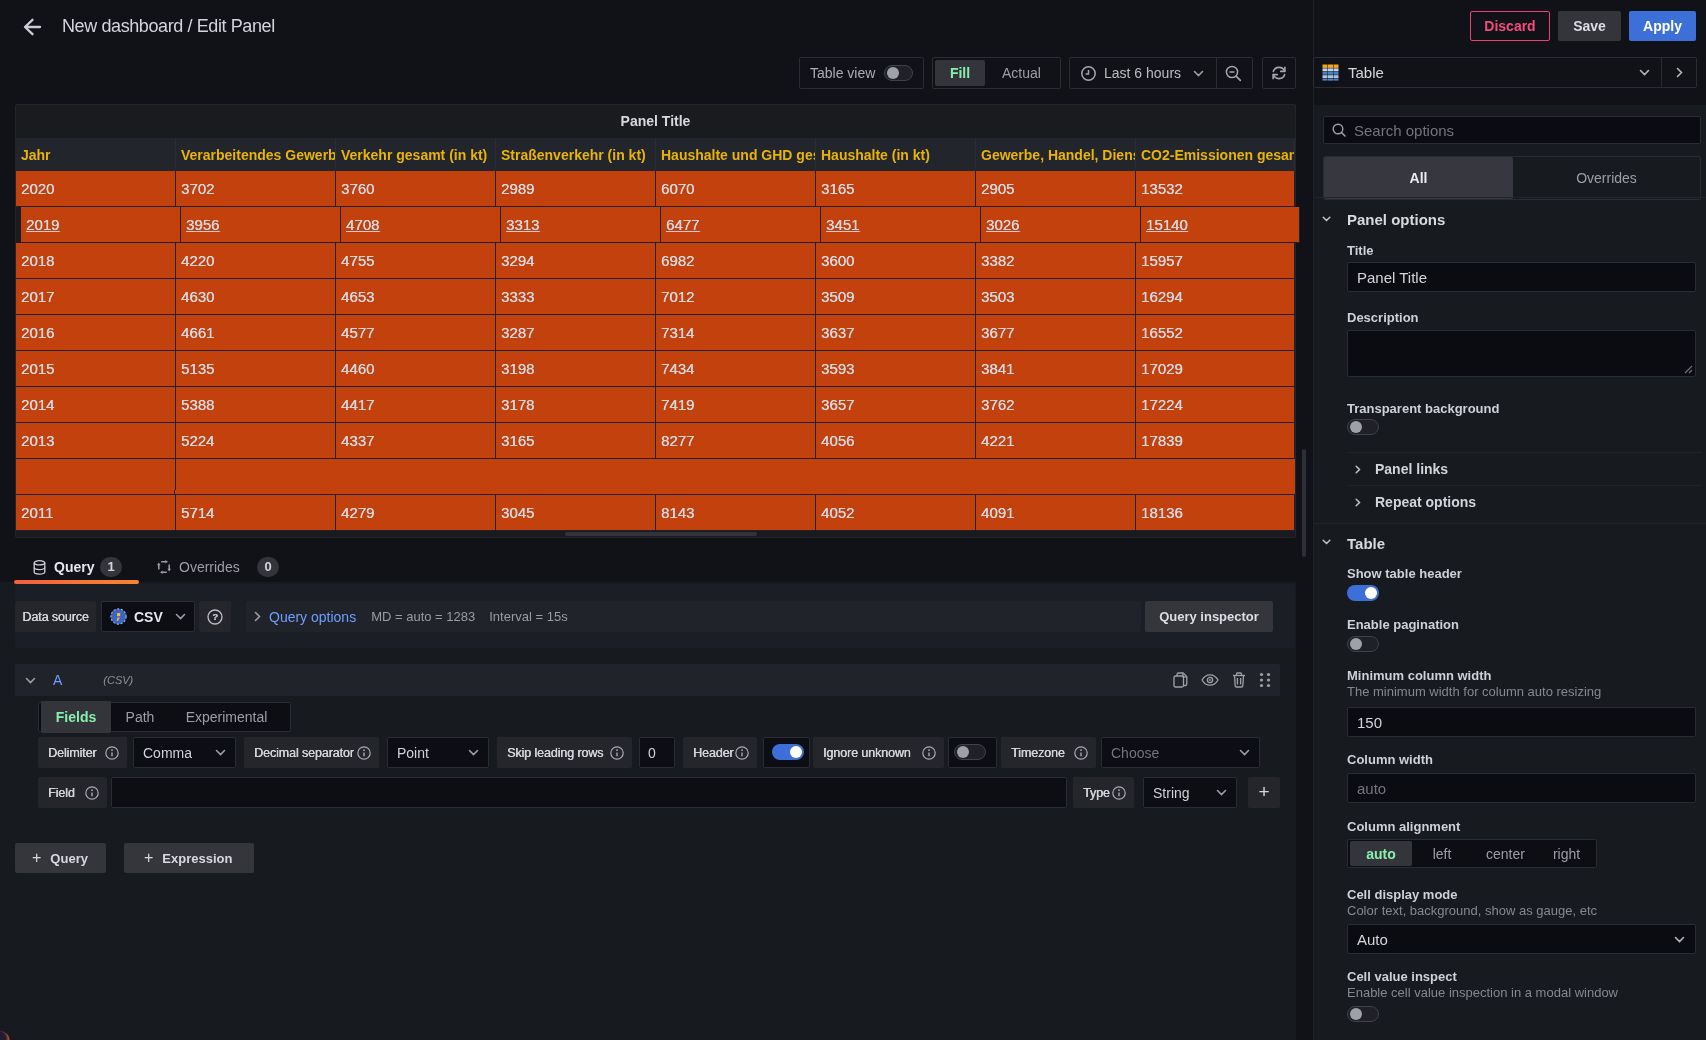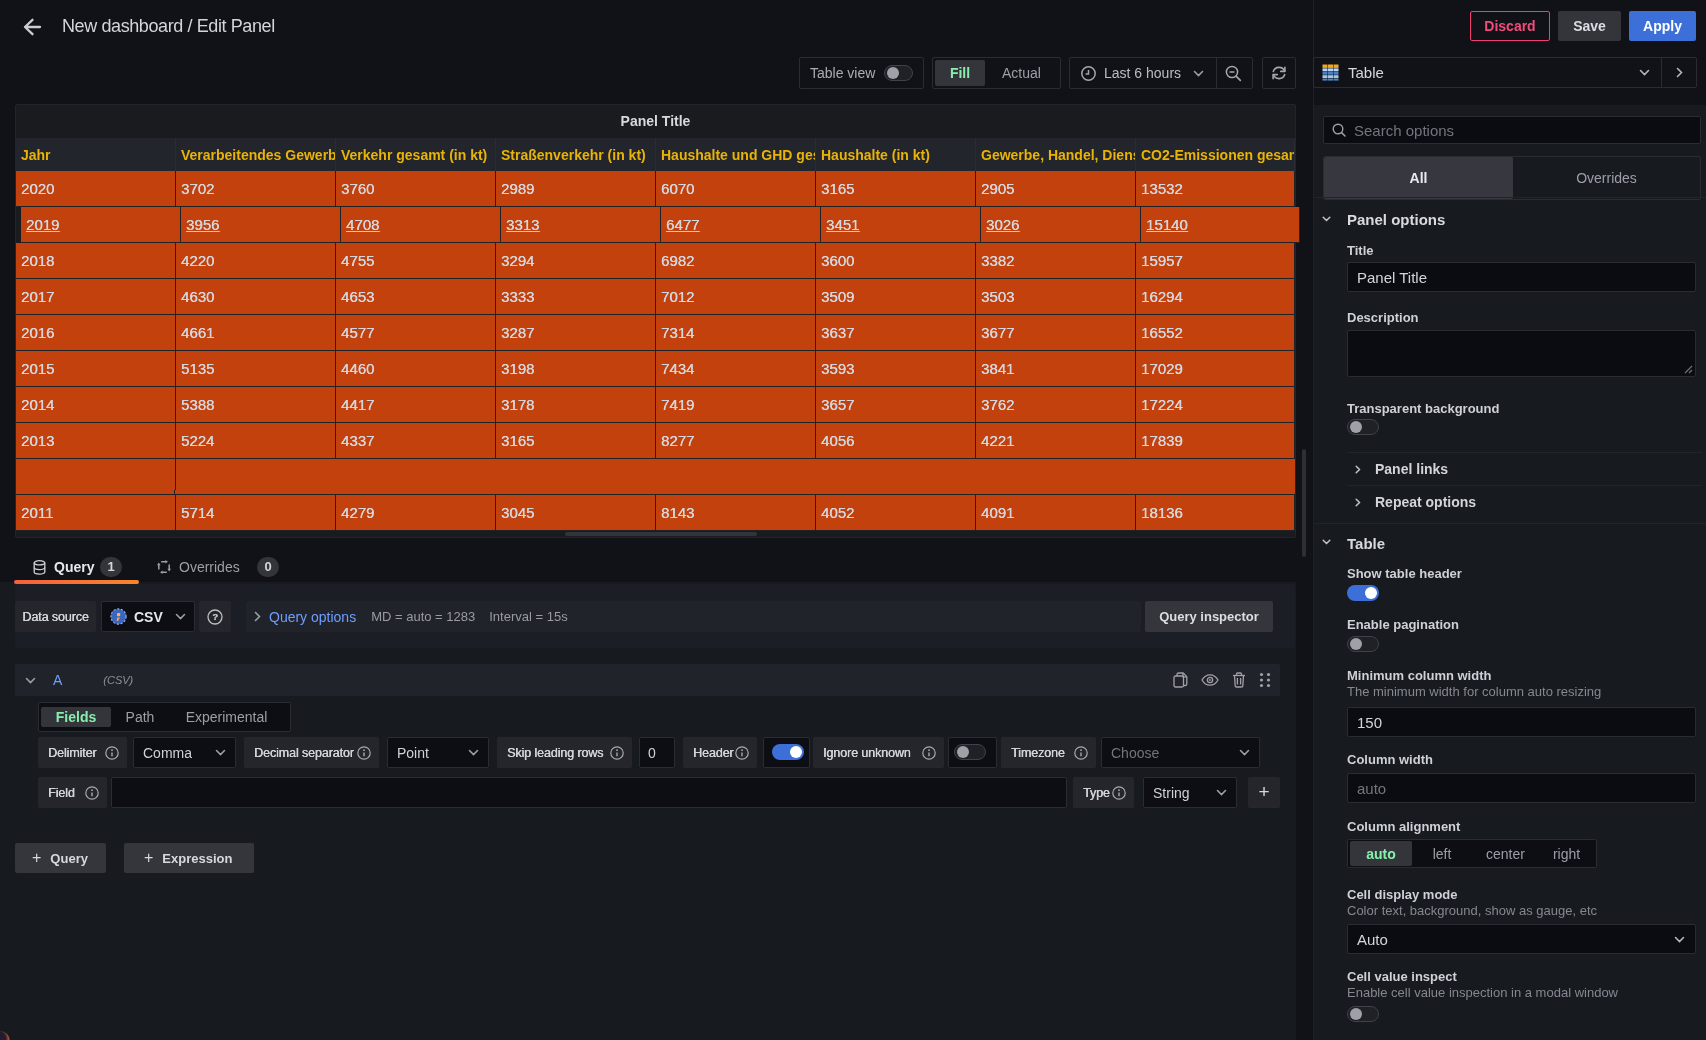--- a/index.html
+++ b/index.html
@@ -314,21 +314,21 @@
           <circle cx="9.5" cy="2.5" r="1.6" fill="#9fa0a8"></circle>
       <circle cx="2.5" cy="8" r="1.6" fill="#9fa0a8"></circle>
           <circle cx="9.5" cy="8" r="1.6" fill="#9fa0a8"></circle>
       <circle cx="2.5" cy="13.5" r="1.6" fill="#9fa0a8"></circle>
           <circle cx="9.5" cy="13.5" r="1.6" fill="#9fa0a8"></circle>
     </svg>
   </div>
 </div>
 
 <div class="abs rgroup" style="left:38px; top:702px; width:253px; height:30px; padding:2px;">
-  <div class="rsel" style="width:70px; height:20px; font-size:14px;">Fields</div>
+  <div class="rsel" style="width:70px; height:32px; font-size:14px;">Fields</div>
   <div class="run" style="width:58px; height:24px; font-size:14px;">Path</div>
   <div class="run" style="width:115px; height:24px; font-size:14px;">Experimental</div>
 </div>
 
 <div class="abs chip" style="left:38px; top:737px; width:89px; padding-left:10px;">Delimiter<svg style="margin-right:8px; flex-shrink:0;" width="14" height="14" viewBox="0 0 14 14">
         <circle cx="7" cy="7" r="6.2" stroke="#a8a9b1" stroke-width="1.2" fill="none"></circle>
         <circle cx="7" cy="4.2" r="0.9" fill="#a8a9b1"></circle>
         <path d="M7 6.5 V10.3" stroke="#a8a9b1" stroke-width="1.4"></path>
       </svg></div>
 <div class="abs sel" style="left:133px; top:737px; width:103px; padding:0 9px;">

